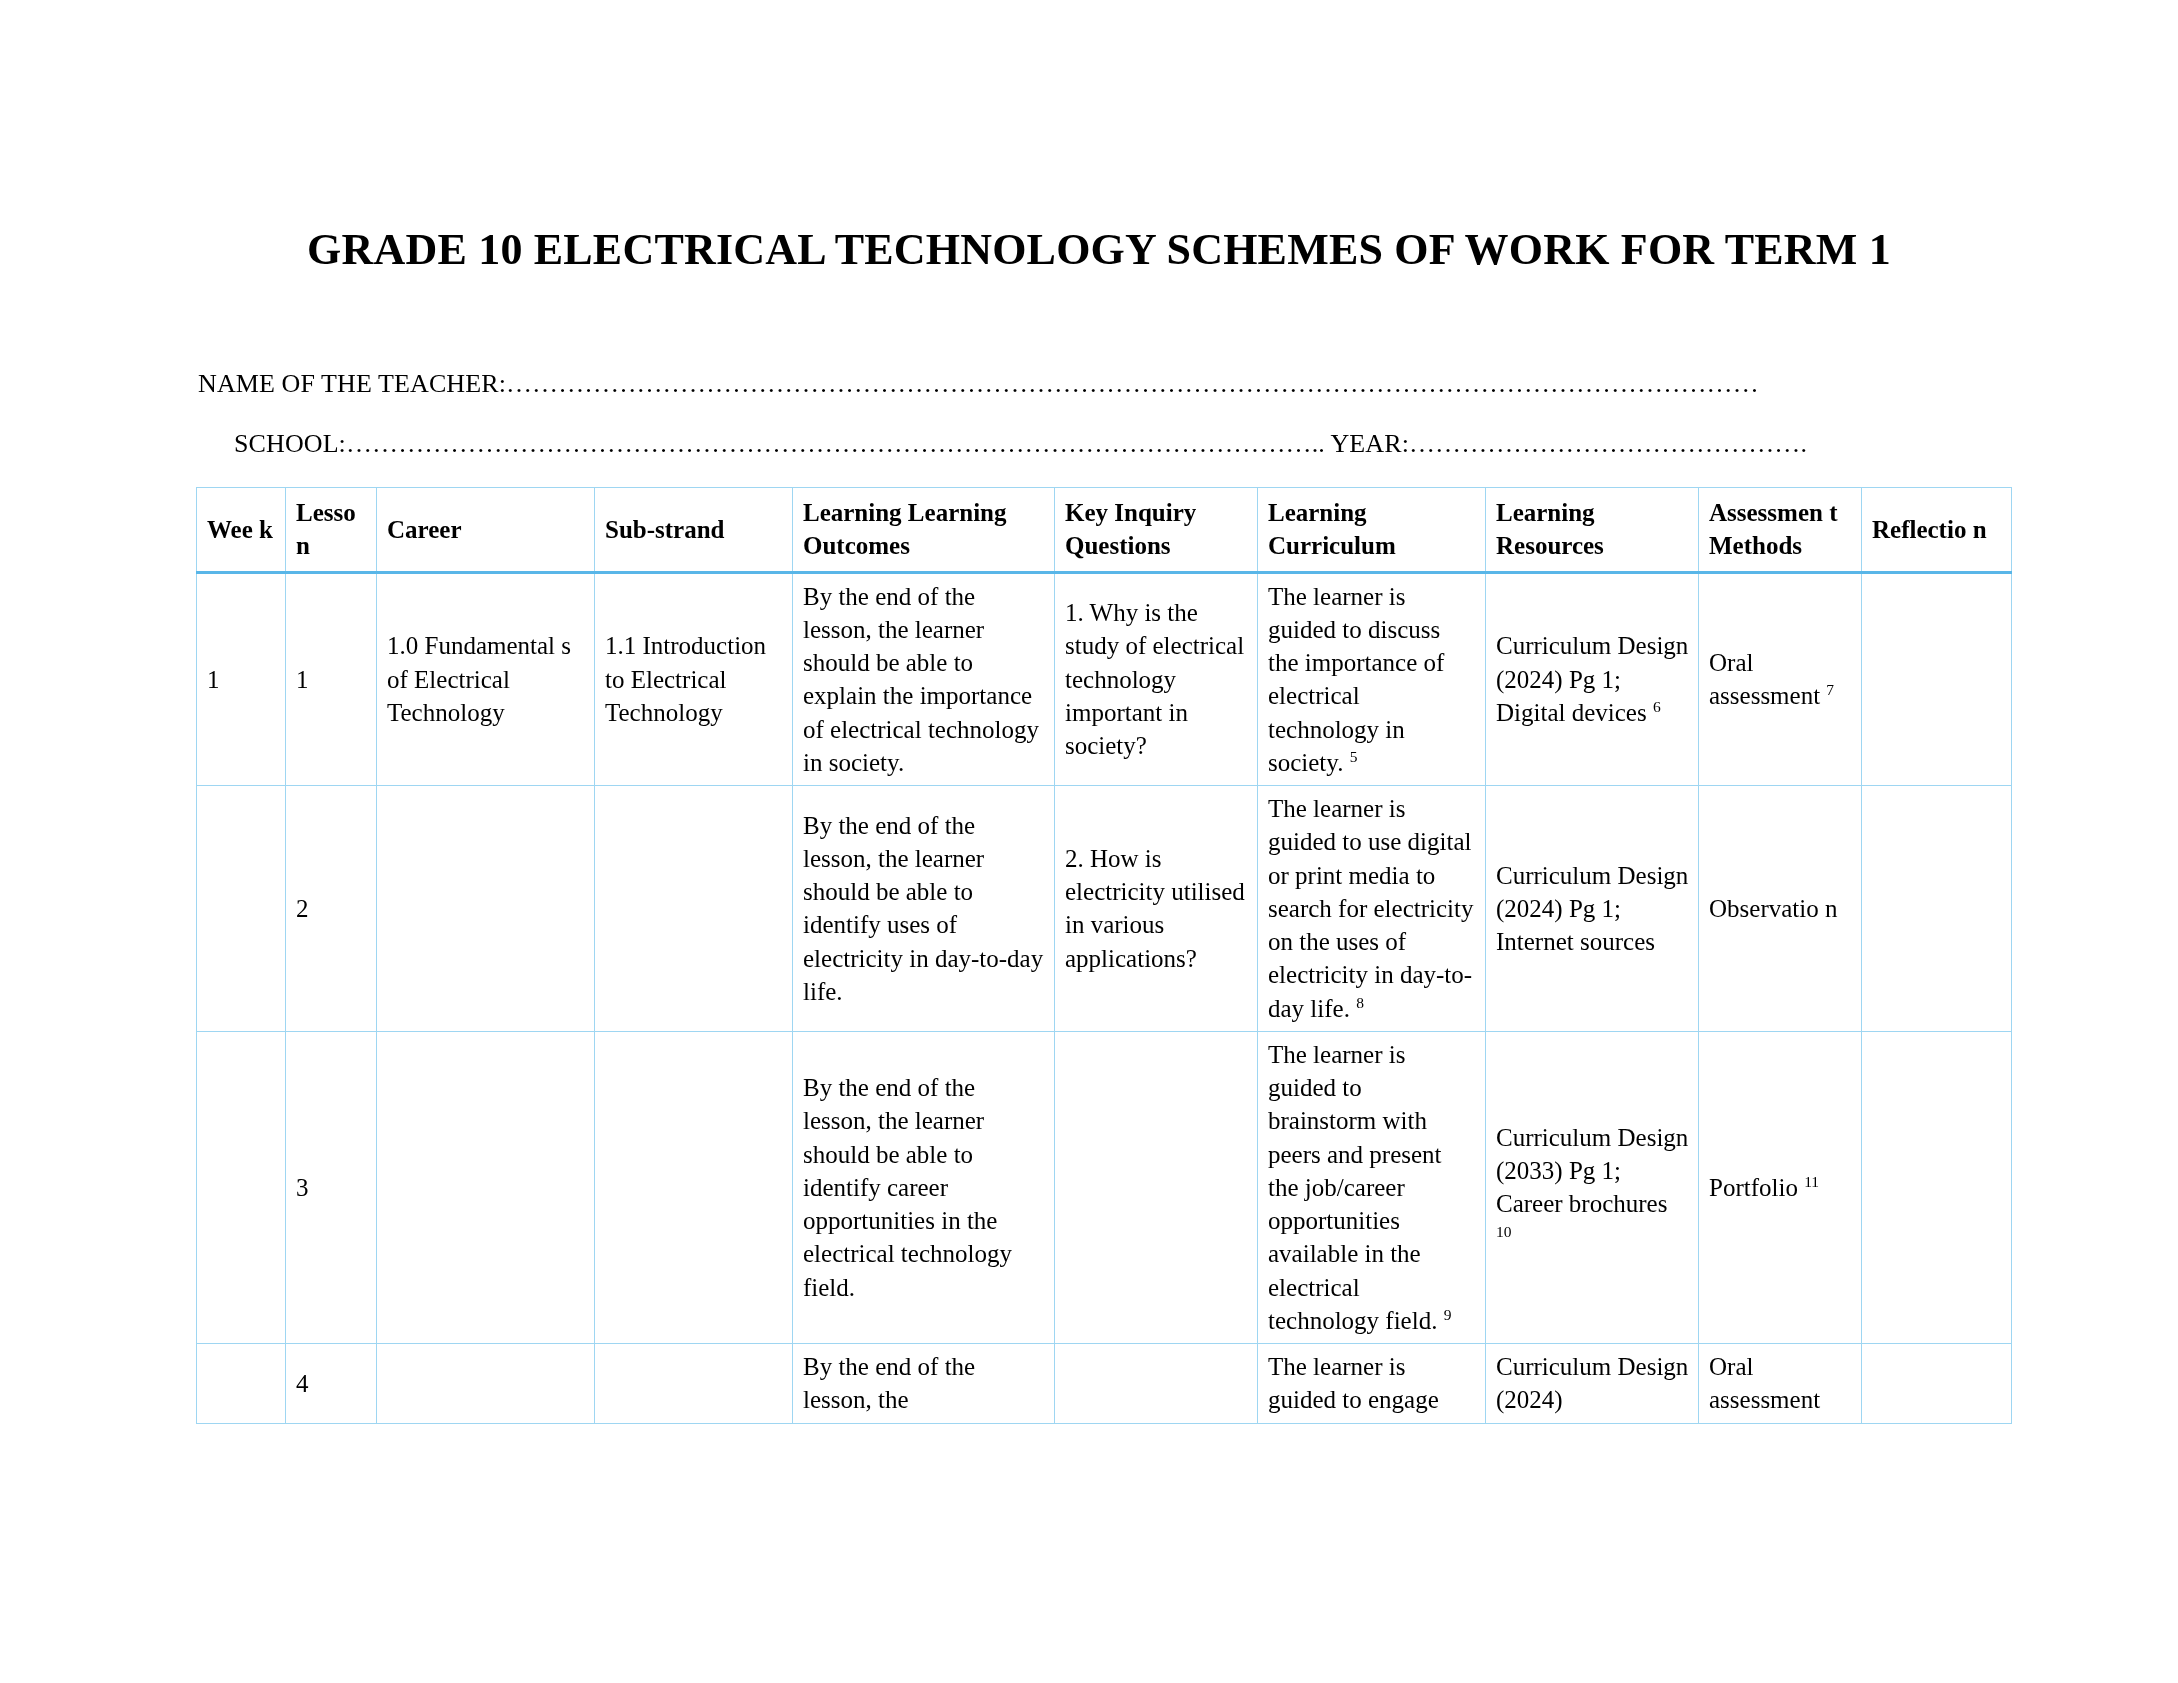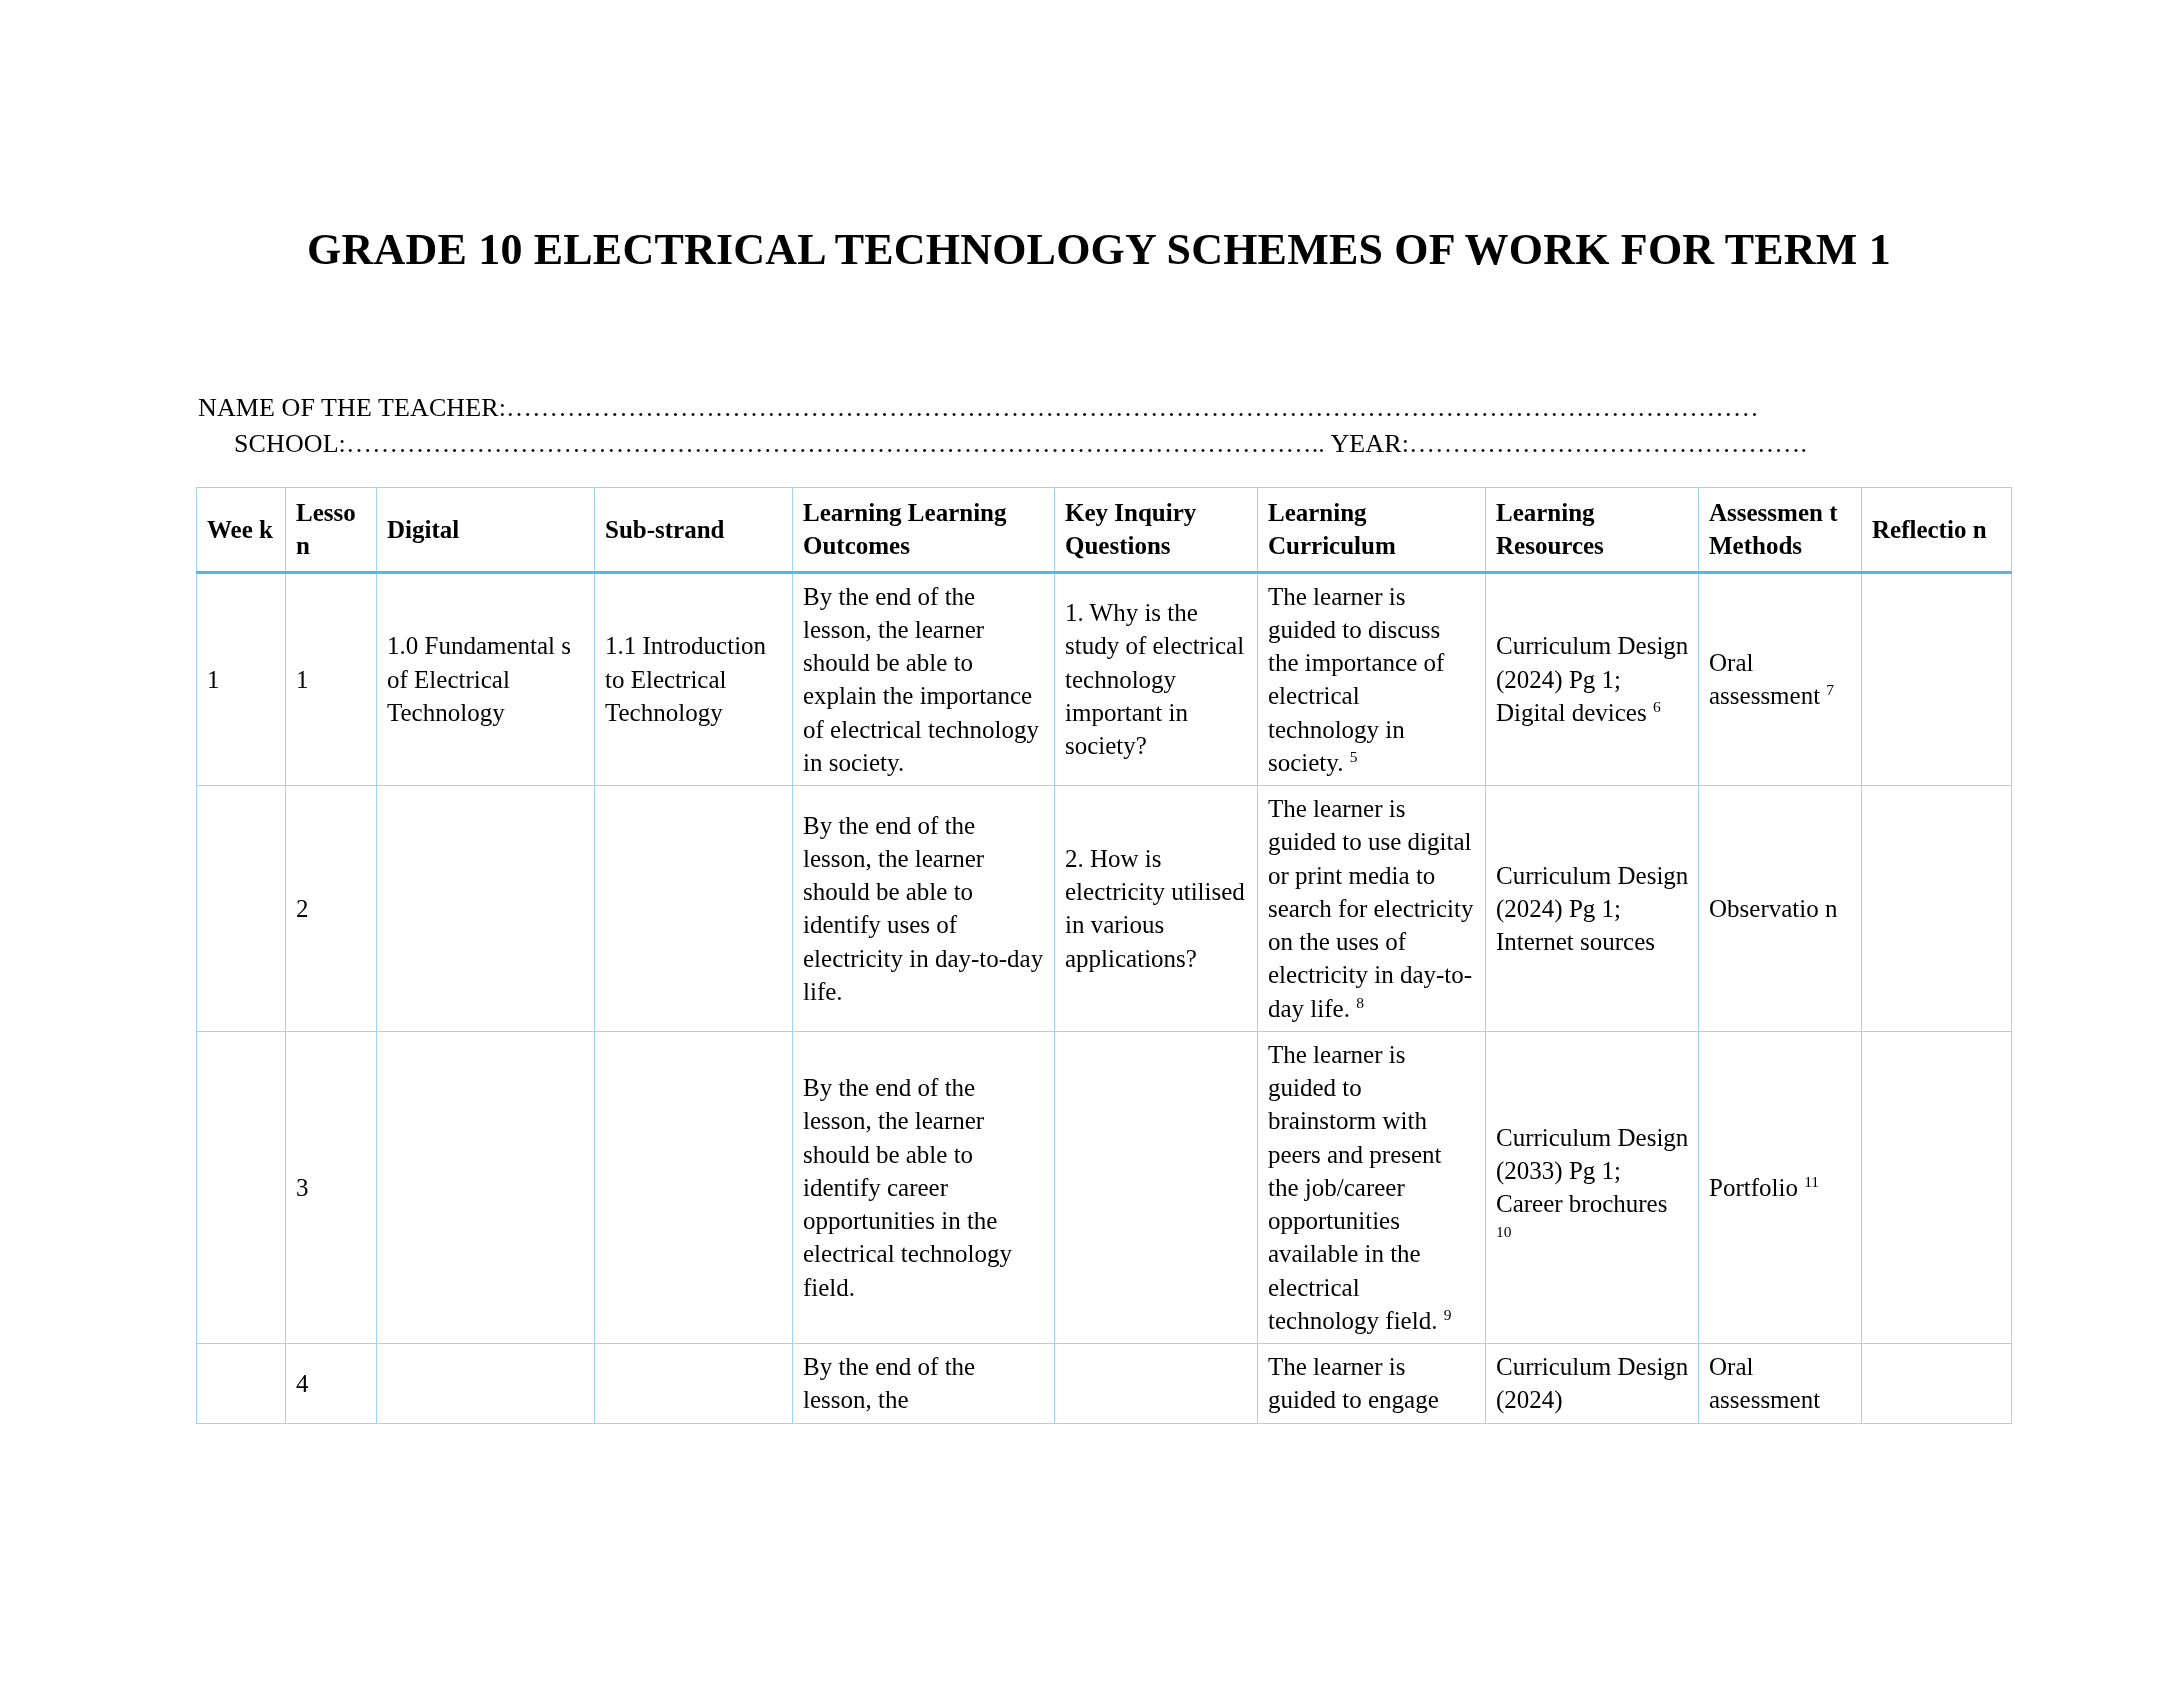--- a/index.html
+++ b/index.html
@@ -34,21 +34,21 @@
     letter-spacing: 0.2px;
   }
   .meta-line {
     position: absolute;
     left: 198px;
     font-size: 26px;
     line-height: 1.2;
     white-space: nowrap;
     letter-spacing: 0.1px;
   }
-  .meta-teacher { top: 368px; margin-top: 24px; }
+  .meta-teacher { top: 368px; }
   .meta-school  { top: 428px; margin-left: 36px; }
 
   table.sow {
     position: absolute;
     left: 196px;
     top: 487px;
     width: 1816px;
     border-collapse: collapse;
     table-layout: fixed;
     font-size: 25px;
@@ -119,21 +119,21 @@
         <col class="c-kiq">
         <col class="c-le">
         <col class="c-lr">
       <col class="c-am">
         <col class="c-refl">
     </colgroup>
     <thead>
       <tr>
         <th>Wee k</th>
         <th>Lesso n</th>
-        <th>Digital</th>
+        <th>Career</th>
         <th>Sub-strand</th>
         <th>Learning Learning Outcomes</th>
         <th>Key Inquiry Questions</th>
         <th>Learning Curriculum</th>
         <th>Learning Resources</th>
         <th>Assessmen t Methods</th>
         <th>Reflectio n</th>
       </tr>
     </thead>
     <tbody>

